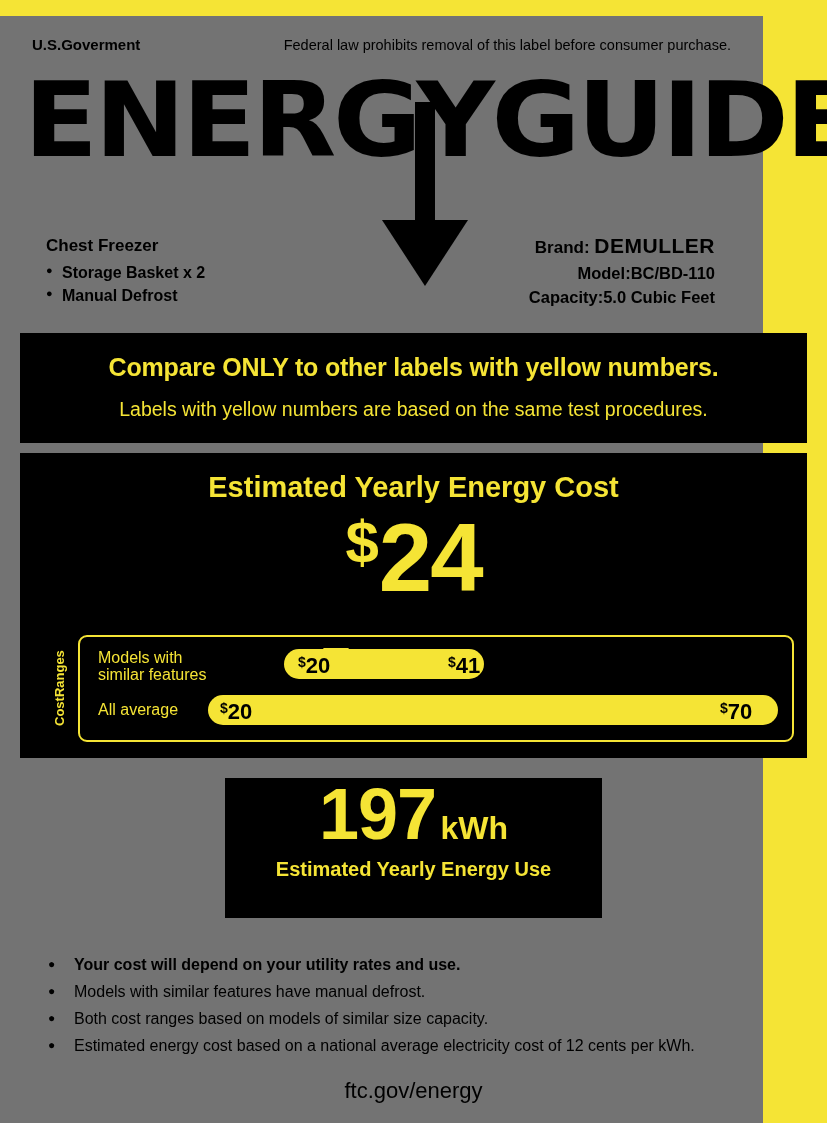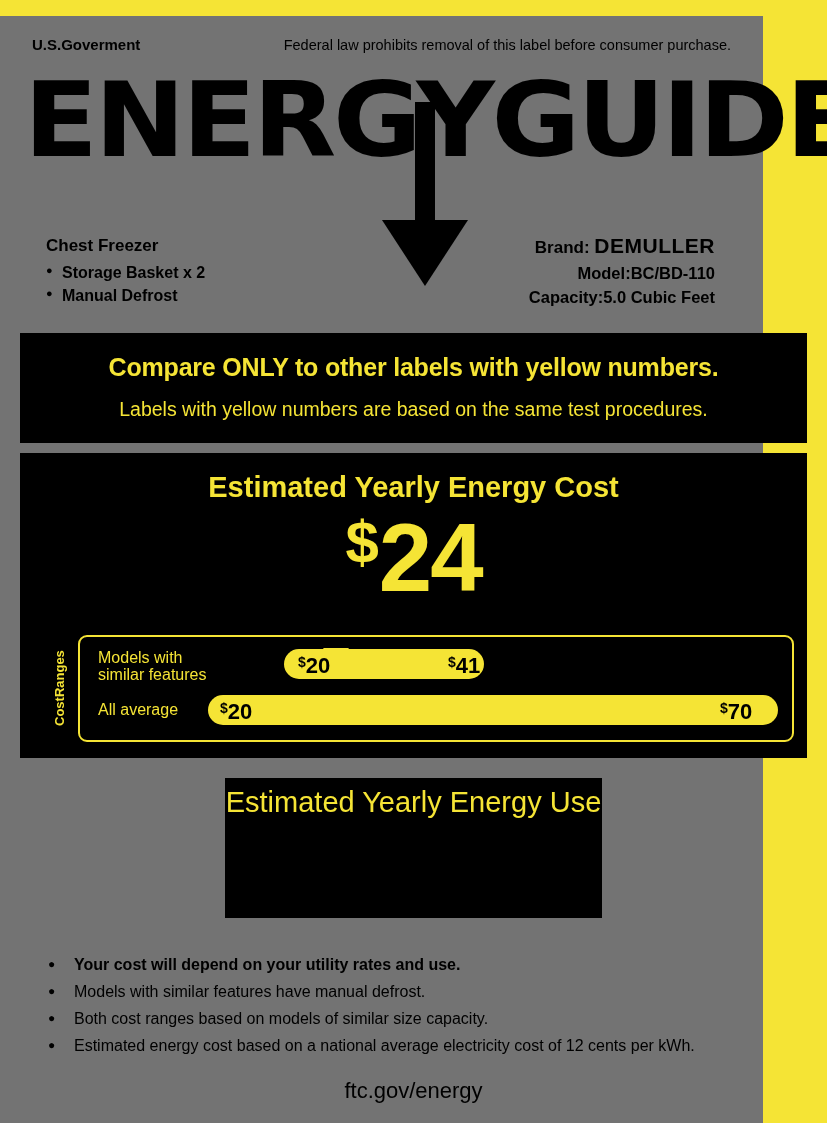--- a/index.html
+++ b/index.html
@@ -286,22 +286,22 @@
     padding-top: 14px;
     line-height: 72px;
     letter-spacing: -1px;
   }
   .kwh-unit {
     font-size: 32px;
     font-weight: 700;
     letter-spacing: 0px;
   }
   .kwh-sub {
-    font-size: 29px;
-    font-weight: 400;
+    font-size: 20px;
+    font-weight: 700;
     padding-top: 8px;
   }
 
   
   .notes {
     position: absolute;
     top: 940px;
     left: 48px;
     width: 740px;
   }
@@ -397,20 +397,24 @@
         <div class="rowlabel single">All average</div>
         <div class="bar b2"></div>
         <div class="barval b2-lo"><span class="sm">$</span><span>20</span></div>
         <div class="barval b2-hi"><span class="sm">$</span><span>70</span></div>
       </div>
 
     </div>
   </div>
 
   <div class="kwhbox">
+    <div>
+      <span class="kwh-num">197</span>
+      <span class="kwh-unit">kWh</span>
+    </div>
     <div class="kwh-sub">Estimated Yearly Energy Use</div>
   </div>
 
   <div class="notes">
     <ul>
       <li class="bold">Your cost will depend on your utility rates and use.</li>
       <li>Models with similar features have manual defrost.</li>
       <li>Both cost ranges based on models of similar size capacity.</li>
       <li>Estimated energy cost based on a national average electricity cost of 12 cents per kWh.</li>
     </ul>

